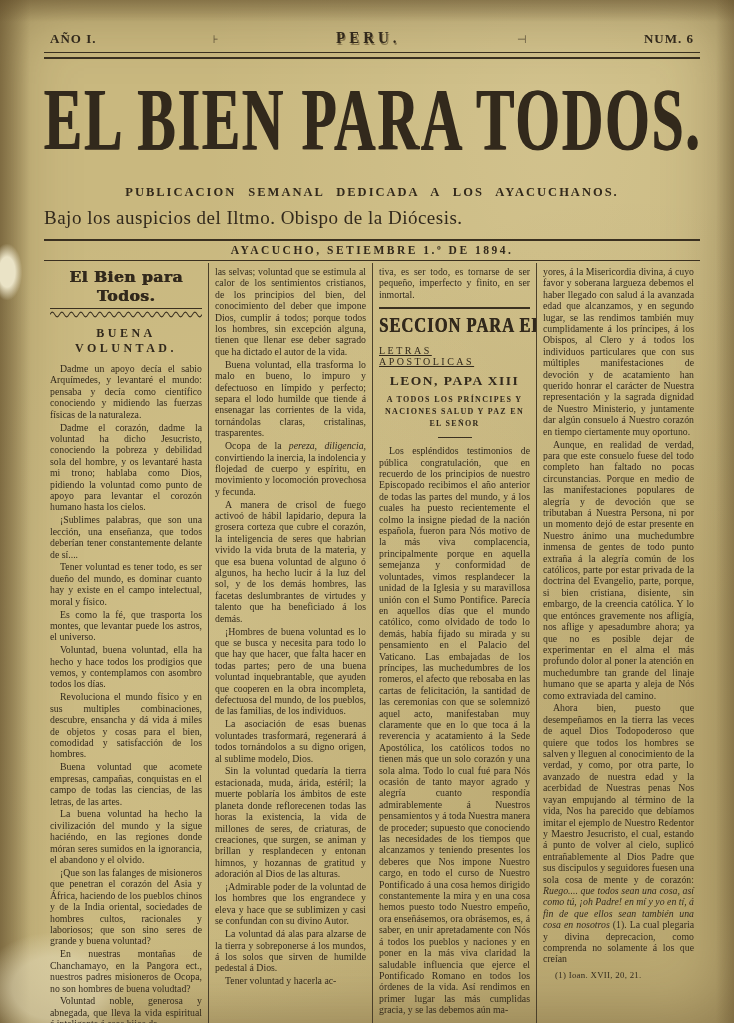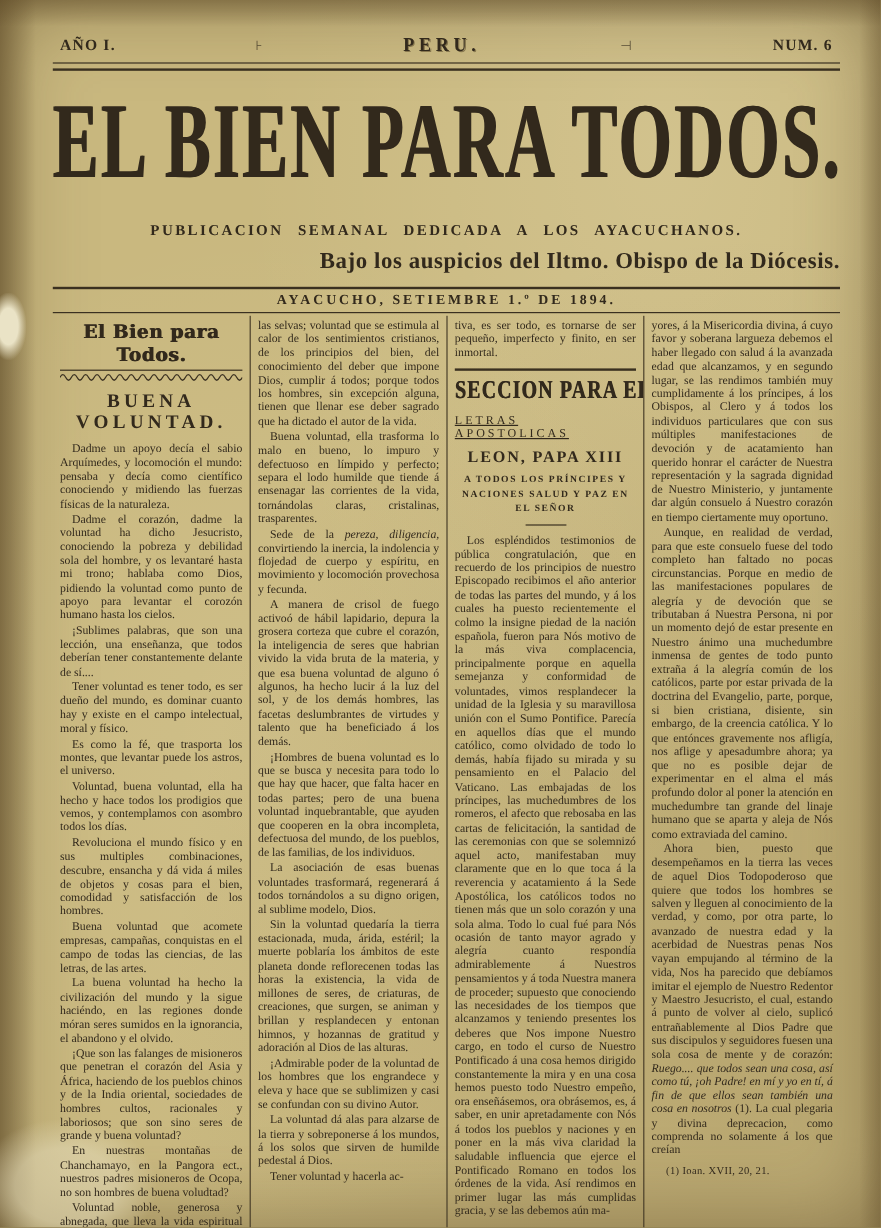--- a/index.html
+++ b/index.html
@@ -29,34 +29,34 @@
   .topline .pais{font-size:15px;letter-spacing:4px;text-shadow:1px 1px 0 rgba(60,45,20,.45);transform:scaleY(1.1);}
   .rule-double{margin-top:5px;height:4px;border-top:1.5px solid #3a3020;border-bottom:2.5px solid #3a3020;}
 
   .masthead{height:92px;margin-top:14px;display:flex;align-items:center;justify-content:center;}
   .masthead .big{
     font-size:56px;font-weight:bold;white-space:nowrap;letter-spacing:2px;
     transform:scale(1.02,1.6);transform-origin:center center;
     text-shadow:1px 0 0 currentColor;
   }
   .sub1{margin-top:20px;text-align:center;font-weight:bold;font-size:12.5px;letter-spacing:2px;word-spacing:7px;}
-  .sub2{margin-top:7px;text-align:right;font-weight:bold;font-size:19px;letter-spacing:.5px;}
+  .sub2{margin-top:7px;text-align:left;font-weight:normal;font-size:19px;letter-spacing:.5px;}
 
   .dateline{margin-top:10px;border-top:2.5px solid #3a3020;border-bottom:1.2px solid #3a3020;
     text-align:center;font-weight:bold;font-size:11.5px;letter-spacing:2.5px;padding:3px 0 4px;}
 
   .columns{display:flex;margin-top:2px;height:766px;overflow:hidden;}
   .col{width:25%;box-sizing:border-box;padding:3px 6px 0 6px;overflow:hidden;}
   .col + .col{border-left:1px solid #4a3f2a;}
 
   .colhead{text-align:center;font-weight:bold;font-size:15.5px;letter-spacing:.5px;
     padding:1px 0 3px;border-bottom:1.2px solid #3a3020;
     text-shadow:.7px 0 0 currentColor;font-family:"DejaVu Serif", serif;}
   .wavy{display:block;width:100%;height:7px;margin:2px 0 1px;}
-  .article-title{text-align:center;font-weight:bold;font-size:16px;letter-spacing:3.5px;margin:8px 0 7px;}
+  .article-title{text-align:center;font-weight:bold;font-size:12px;letter-spacing:3.5px;margin:8px 0 7px;}
 
   .body-text p{margin:0 0 1.5px 0;font-size:9.8px;line-height:11.4px;text-align:justify;text-indent:10px;}
   .body-text p.noindent{text-indent:0;}
   .body-text .it{font-style:italic;}
 
   .sec-rule{border-top:2.5px solid #3a3020;margin:7px 0 6px;}
   .sec-title{text-align:center;font-weight:bold;font-size:16.5px;letter-spacing:1px;
     transform:scaleY(1.3);transform-origin:center;margin:4px 0 10px;white-space:nowrap;
     text-shadow:.5px 0 0 currentColor;}
   .sec-sub1{text-align:left;font-size:10px;letter-spacing:2.5px;margin-bottom:6px;text-decoration:underline;}
@@ -96,40 +96,40 @@
 
     <div class="columns">
 
       <div class="col body-text">
         <div class="colhead">El Bien para Todos.</div>
         <svg class="wavy" viewBox="0 0 160 6" preserveAspectRatio="none">
           <path d="M0,3 Q2.5,-1 5,3 T10,3 T15,3 T20,3 T25,3 T30,3 T35,3 T40,3 T45,3 T50,3 T55,3 T60,3 T65,3 T70,3 T75,3 T80,3 T85,3 T90,3 T95,3 T100,3 T105,3 T110,3 T115,3 T120,3 T125,3 T130,3 T135,3 T140,3 T145,3 T150,3 T155,3 T160,3" fill="none" stroke="#3a3020" stroke-width="1"></path>
         </svg>
         <div class="article-title">BUENA VOLUNTAD.</div>
         <div>
-            <p><span>Dadme un apoyo decía el sabio Arquímedes, y locomoción el mundo: pensaba y decía como científico conociendo y midiendo las fuerzas físicas de la naturaleza.</span></p>
+            <p><span>Dadme un apoyo decía el sabio Arquímedes, y levantaré el mundo: pensaba y decía como científico conociendo y midiendo las fuerzas físicas de la naturaleza.</span></p>
             <p><span>Dadme el corazón, dadme la voluntad ha dicho Jesucristo, conociendo la pobreza y debilidad sola del hombre, y os levantaré hasta mi trono; hablaba como Dios, pidiendo la voluntad como punto de apoyo para levantar el corozón humano hasta los cielos.</span></p>
             <p><span>¡Sublimes palabras, que son una lección, una enseñanza, que todos deberían tener constantemente delante de sí....</span></p>
             <p><span>Tener voluntad es tener todo, es ser dueño del mundo, es dominar cuanto hay y existe en el campo intelectual, moral y físico.</span></p>
             <p><span>Es como la fé, que trasporta los montes, que levantar puede los astros, el universo.</span></p>
             <p><span>Voluntad, buena voluntad, ella ha hecho y hace todos los prodigios que vemos, y contemplamos con asombro todos los días.</span></p>
             <p><span>Revoluciona el mundo físico y en sus multiples combinaciones, descubre, ensancha y dá vida á miles de objetos y cosas para el bien, comodidad y satisfacción de los hombres.</span></p>
             <p><span>Buena voluntad que acomete empresas, campañas, conquistas en el campo de todas las ciencias, de las letras, de las artes.</span></p>
             <p><span>La buena voluntad ha hecho la civilización del mundo y la sigue haciéndo, en las regiones donde móran seres sumidos en la ignorancia, el abandono y el olvido.</span></p>
             <p><span>¡Que son las falanges de misioneros que penetran el corazón del Asia y África, haciendo de los pueblos chinos y de la India oriental, sociedades de hombres cultos, racionales y laboriosos; que son sino seres de grande y buena voluntad?</span></p>
             <p><span>En nuestras montañas de Chanchamayo, en la Pangora ect., nuestros padres misioneros de Ocopa, no son hombres de buena voludtad?</span></p>
             <p><span>Voluntad noble, generosa y abnegada, que lleva la vida espiritual é inteligente á esos hijos de</span></p>
           </div>
       </div>
 
       <div class="col body-text">
         <div>
             <p class="noindent"><span>las selvas; voluntad que se estimula al calor de los sentimientos cristianos, de los principios del bien, del conocimiento del deber que impone Dios, cumplir á todos; porque todos los hombres, sin excepción alguna, tienen que llenar ese deber sagrado que ha dictado el autor de la vida.</span></p>
             <p><span>Buena voluntad, ella trasforma lo malo en bueno, lo impuro y defectuoso en límpido y perfecto; separa el lodo humilde que tiende á ensenagar las corrientes de la vida, tornándolas claras, cristalinas, trasparentes.</span></p>
-            <p><span>Sede de la </span><span class="it">pereza, diligencia,</span><span> convirtiendo la inercia, la indolencia y flojedad de cuerpo y espíritu, en movimiento y locomoción provechosa y fecunda.</span></p>
+            <p><span>Ocopa de la </span><span class="it">pereza, diligencia,</span><span> convirtiendo la inercia, la indolencia y flojedad de cuerpo y espíritu, en movimiento y locomoción provechosa y fecunda.</span></p>
             <p><span>A manera de crisol de fuego activoó de hábil lapidario, depura la grosera corteza que cubre el corazón, la inteligencia de seres que habrian vivido la vida bruta de la materia, y que esa buena voluntad de alguno ó algunos, ha hecho lucir á la luz del sol, y de los demás hombres, las facetas deslumbrantes de virtudes y talento que ha beneficiado á los demás.</span></p>
             <p><span>¡Hombres de buena voluntad es lo que se busca y necesita para todo lo que hay que hacer, que falta hacer en todas partes; pero de una buena voluntad inquebrantable, que ayuden que cooperen en la obra incompleta, defectuosa del mundo, de los pueblos, de las familias, de los individuos.</span></p>
             <p><span>La asociación de esas buenas voluntades trasformará, regenerará á todos tornándolos a su digno origen, al sublime modelo, Dios.</span></p>
             <p><span>Sin la voluntad quedaría la tierra estacionada, muda, árida, estéril; la muerte poblaría los ámbitos de este planeta donde reflorecenen todas las horas la existencia, la vida de millones de seres, de criaturas, de creaciones, que surgen, se animan y brillan y resplandecen y entonan himnos, y hozannas de gratitud y adoración al Dios de las alturas.</span></p>
             <p><span>¡Admirable poder de la voluntad de los hombres que los engrandece y eleva y hace que se sublimizen y casi se confundan con su divino Autor.</span></p>
             <p><span>La voluntad dá alas para alzarse de la tierra y sobreponerse á los mundos, á los solos que sirven de humilde pedestal á Dios.</span></p>
             <p><span>Tener voluntad y hacerla ac-</span></p>
           </div>
       </div>
 

